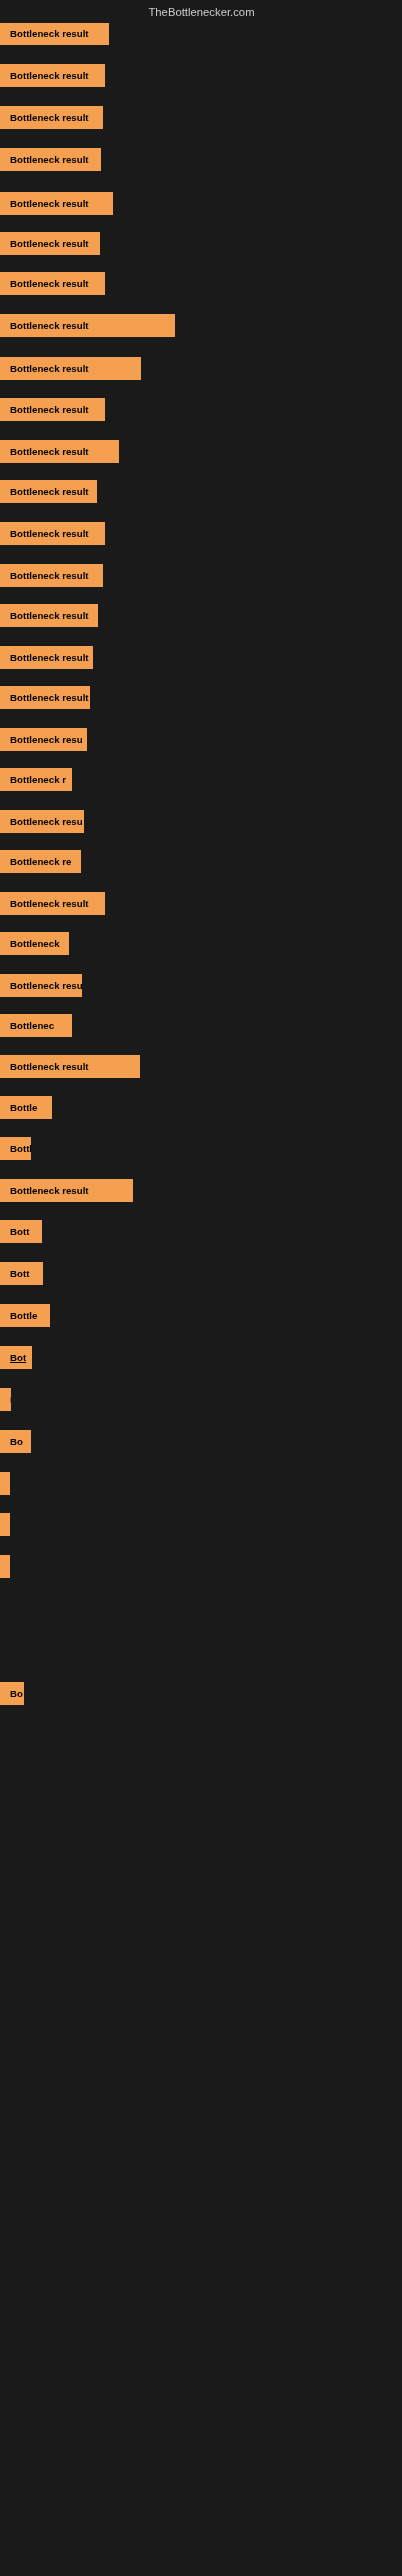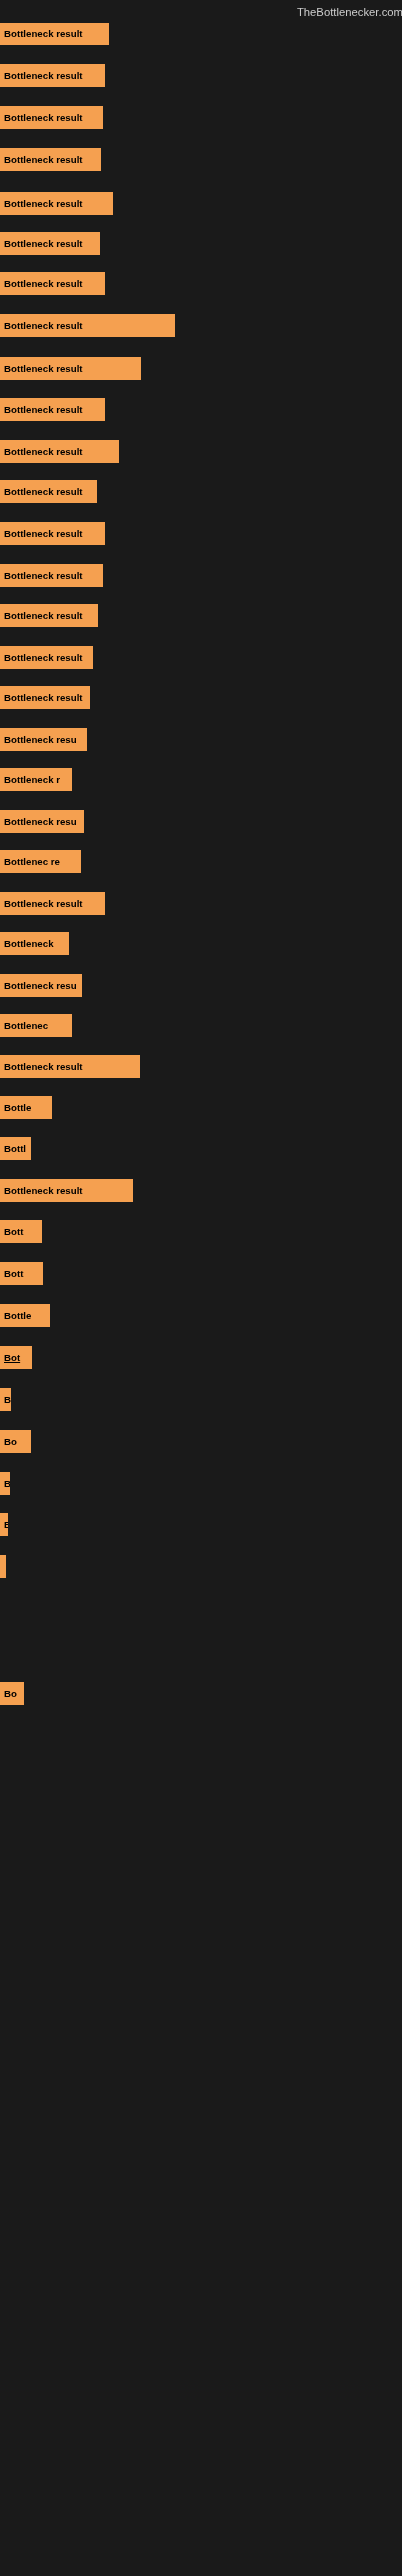--- a/index.html
+++ b/index.html
@@ -15,34 +15,34 @@
       font-family: Arial, sans-serif;
       position: relative;
       overflow: hidden;
     }
 
     .site-title {
       position: absolute;
       top: 6.4px;
       left: 0;
       width: 403px;
-      text-align: right;
+      text-align: center;
       color: #cccccc;
       font-size: 11.3px;
       font-weight: normal;
     }
 
     .bottleneck-bar {
       position: absolute;
       left: 0;
       height: 22.5px;
       background-color: #f5a050;
       display: flex;
       align-items: center;
-      padding-left: 4px;
+      padding-left: 10px;
       overflow: hidden;
       white-space: nowrap;
     }
 
     .bottleneck-bar span {
       color: #000000;
       font-size: 9.7px;
       font-weight: bold;
     }
   </style>
@@ -105,21 +105,21 @@
 <div class="bottleneck-bar" style="top: 728px; width: 87px;">
     <span>Bottleneck resu</span>
   </div>
 <div class="bottleneck-bar" style="top: 768px; width: 72px;">
     <span>Bottleneck r</span>
   </div>
 <div class="bottleneck-bar" style="top: 810px; width: 84px;">
     <span>Bottleneck resu</span>
   </div>
 <div class="bottleneck-bar" style="top: 850px; width: 81px;">
-    <span>Bottlenec re</span>
+    <span>Bottleneck re</span>
   </div>
 <div class="bottleneck-bar" style="top: 892px; width: 105px;">
     <span>Bottleneck result</span>
   </div>
 <div class="bottleneck-bar" style="top: 932px; width: 69px;">
     <span>Bottleneck</span>
   </div>
 <div class="bottleneck-bar" style="top: 974px; width: 82px;">
     <span>Bottleneck resu</span>
   </div>

